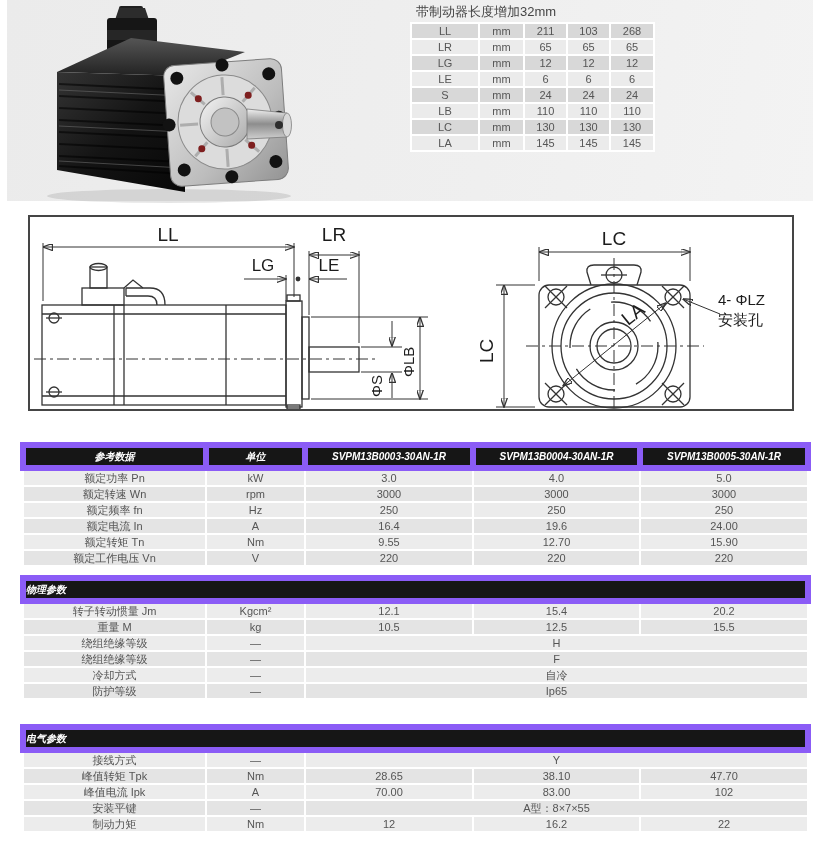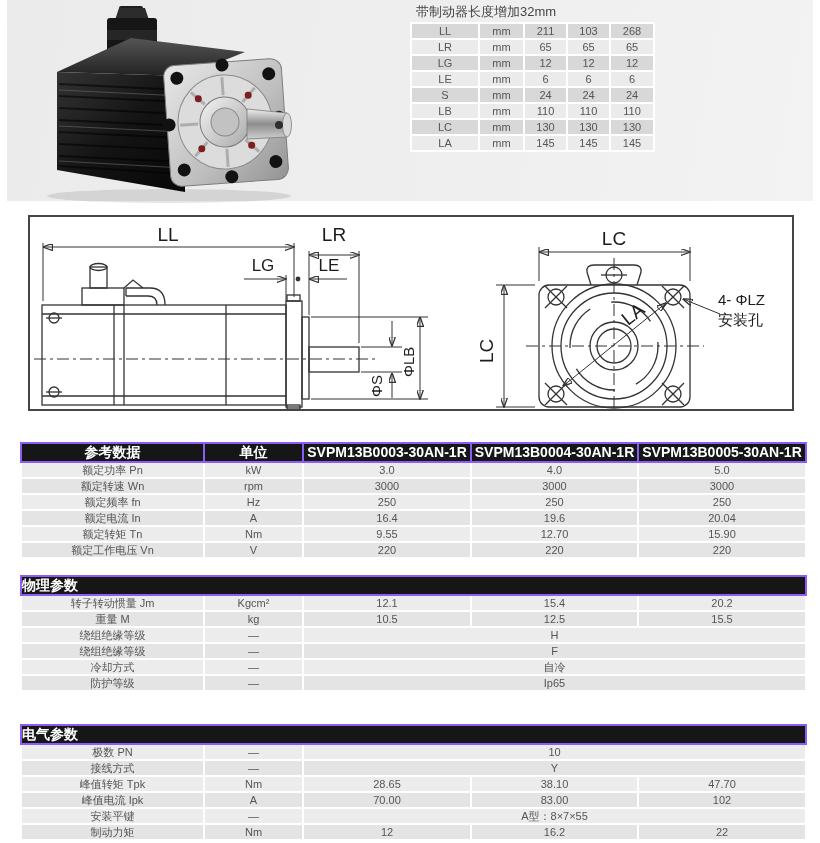--- a/index.html
+++ b/index.html
@@ -28,22 +28,22 @@
   .cad .cl{stroke-width:1;stroke-dasharray:12 4 3 4;}
   .cad text{fill:#1c1c1c;stroke:none;font-family:"Liberation Sans",sans-serif;}
   .cad .lab{font-size:19px;}
   .cad .lab2{font-size:17px;}
   .cad .lab3{font-size:15px;}
   .cad .dot{fill:#333;stroke:none;}
 
   
   .spec{position:absolute;left:20px;width:785px;border-collapse:collapse;table-layout:fixed;}
   .spec-0{top:442px}.spec-1{top:575px}.spec-2{top:724px}
-  .spec th{background:var(--header-bar,#161616);color:#fff;font-size:14px;font-weight:bold;
-    height:17px;line-height:17px;padding:0;border:2px solid #8b5cf6;text-align:center;}
+  .spec th{background:var(--header-bar,#161616);color:#fff;font-size:10px;font-weight:bold;
+    height:17px;line-height:17px;padding:0;border:6px solid #8b5cf6;text-align:center;font-style:italic;}
   .spec th.bar{text-align:left;}
   .spec th.bar span{display:inline-block;width:181px;text-align:left;}
   .spec td{height:14px;line-height:14px;padding:0;text-align:center;font-size:11px;color:#555;
     border:2px solid #fff;background:var(--row-bg,#ececec);}
   .spec tbody tr:nth-child(even) td{background:var(--row-bg-alt,#e4e4e4);}
 </style>
 </head>
 <body style="--header-bar: #161616; --row-bg: #ececec; --row-bg-alt: #e4e4e4; --dim-row-dark: #d8d8d8; --dim-row-light: #ebebeb; --line-color: #333333; --band-bg: #eeeeee;">
 
 <div class="page">
@@ -362,21 +362,21 @@
             <td class="unit">Hz</td>
             <td class="val">250</td>
             <td class="val">250</td>
             <td class="val">250</td>
           </tr>
           <tr>
             <td class="lab">额定电流 In</td>
             <td class="unit">A</td>
             <td class="val">16.4</td>
             <td class="val">19.6</td>
-            <td class="val">20.04</td>
+            <td class="val">24.00</td>
           </tr>
           <tr>
             <td class="lab">额定转矩 Tn</td>
             <td class="unit">Nm</td>
             <td class="val">9.55</td>
             <td class="val">12.70</td>
             <td class="val">15.90</td>
           </tr>
           <tr>
             <td class="lab">额定工作电压 Vn</td>
@@ -445,25 +445,20 @@
           <col style="width: 167px;">
           <col style="width: 168px;">
         </colgroup>
         <thead>
           <tr>
             <th class="bar" colspan="5"><span>电气参数</span></th>
           </tr>
         </thead>
         <tbody>
           <tr>
-            <td class="lab">极数 PN</td>
-            <td class="unit">—</td>
-            <td class="val span" colspan="3">10</td>
-          </tr>
-          <tr>
             <td class="lab">接线方式</td>
             <td class="unit">—</td>
             <td class="val span" colspan="3">Y</td>
           </tr>
           <tr>
             <td class="lab">峰值转矩 Tpk</td>
             <td class="unit">Nm</td>
             <td class="val">28.65</td>
             <td class="val">38.10</td>
             <td class="val">47.70</td>

